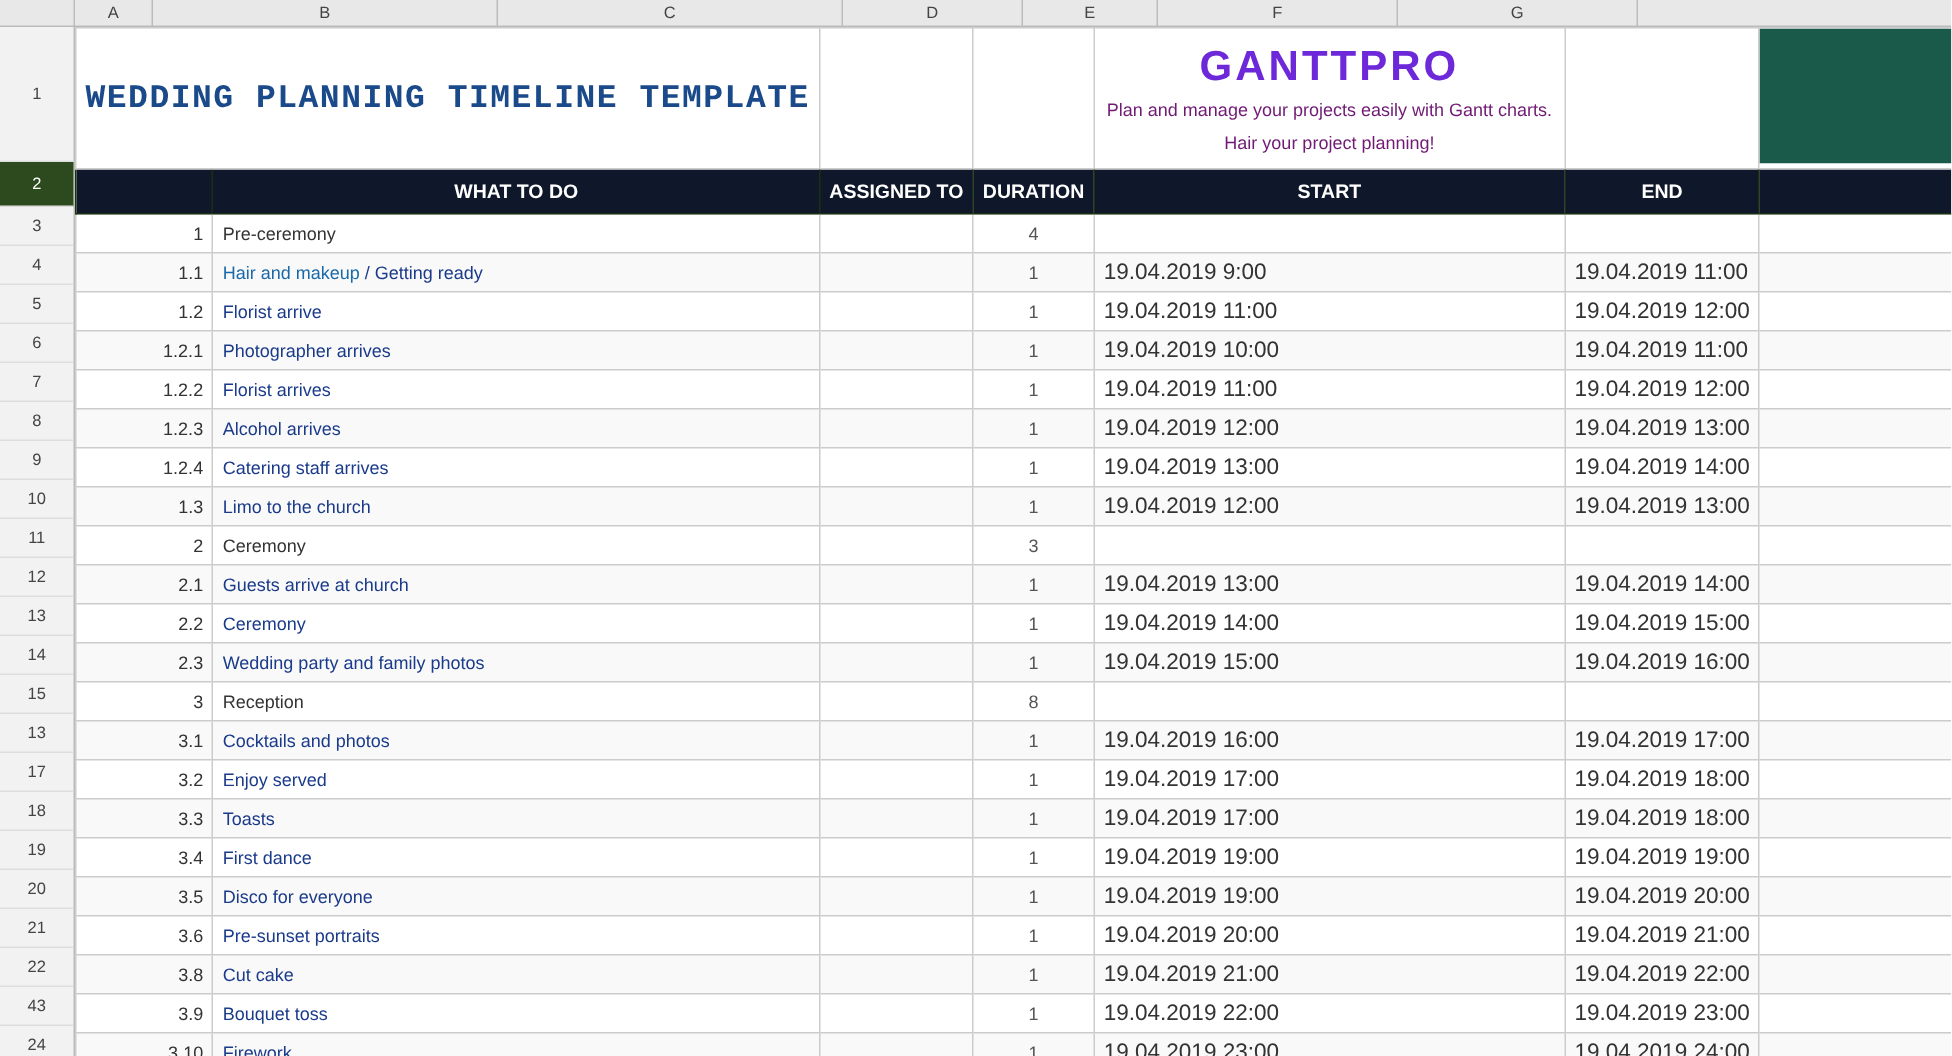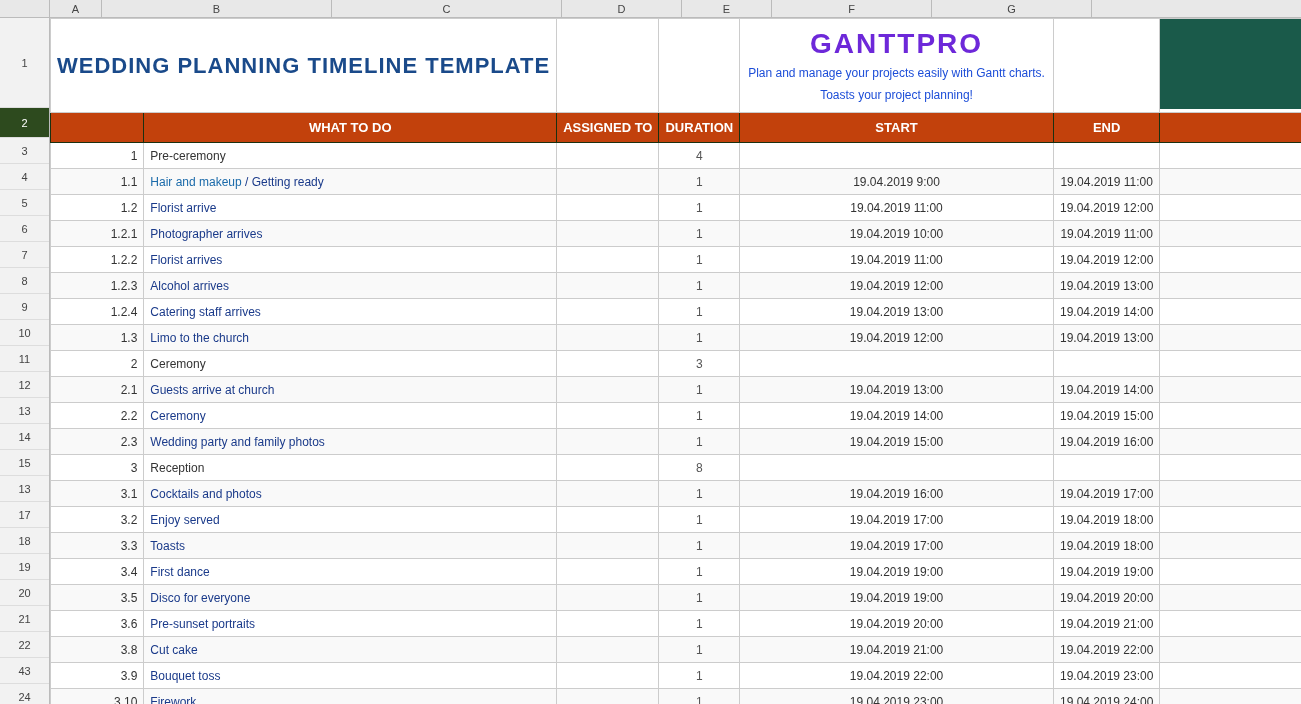--- a/index.html
+++ b/index.html
@@ -87,20 +87,21 @@
 
     
     .title-row td {
       height: 90px;
       vertical-align: middle;
       border: 1px solid #ccc;
     }
 
     .title-cell {
       text-align: left;
+      font-family: Liberation Mono, monospace;
     }
 
     .title-text {
       font-size: 22px;
       font-weight: bold;
       color: #1a4a8a;
       letter-spacing: 1px;
     }
 
     .ganttpro-area {
@@ -110,28 +111,28 @@
 
     .ganttpro-logo {
       font-size: 28px;
       font-weight: bold;
       color: #6d28d9;
       letter-spacing: 2px;
     }
 
     .ganttpro-tagline {
       font-size: 12px;
-      color: #1d4ed8;
+      color: #701a75;
       margin-top: 4px;
       line-height: 1.5;
     }
 
     
     .header-row th {
-      background: #c2410c;
+      background: #0f172a;
       color: #fff;
       font-weight: bold;
       font-size: 13px;
       text-align: center;
       height: 30px;
       border: 1px solid #1a3010;
     }
 
     
     tr:nth-child(even) td { background: #f9f9f9; }
@@ -150,23 +151,23 @@
       color: #333;
       font-weight: normal;
     }
 
     td.duration-col {
       text-align: center;
       color: #555;
     }
 
     td.date-col {
-      text-align: center;
+      text-align: left;
       color: #333;
-      font-size: 12px;
+      font-size: 15px;
     }
 
     td.comment-col {
       color: #333;
     }
 
   </style>
 </head>
 <body>
 
@@ -219,21 +220,21 @@
         <tbody>
             <tr class="title-row">
           <td class="title-cell" colspan="2" style="width:282px; border:1px solid #ccc;">
             <span class="title-text">WEDDING PLANNING TIMELINE TEMPLATE</span>
           </td>
           <td style="width:120px; border:1px solid #ccc;"></td>
           <td style="width:90px; border:1px solid #ccc;"></td>
           <td class="ganttpro-area" style="width:160px; border:1px solid #ccc;">
             <div class="ganttpro-logo">GANTTPRO</div>
             <div class="ganttpro-tagline">Plan and manage your projects easily with Gantt charts.</div>
-            <div class="ganttpro-tagline">Toasts your project planning!</div>
+            <div class="ganttpro-tagline">Hair your project planning!</div>
           </td>
           <td style="width:160px; border:1px solid #ccc;"></td>
           <td style="width:430px; border:1px solid #ccc; padding:0; vertical-align:top;">
             
             <svg width="430" height="90">
               <rect width="430" height="90" fill="#1a5a4a"></rect>
 
               <rect x="200" y="15" width="120" height="9" fill="#e8c840" rx="2"></rect>
               <rect x="230" y="30" width="80" height="9" fill="#4ab8d0" rx="2"></rect>
               <rect x="250" y="45" width="100" height="9" fill="#4ab8d0" rx="2"></rect>

